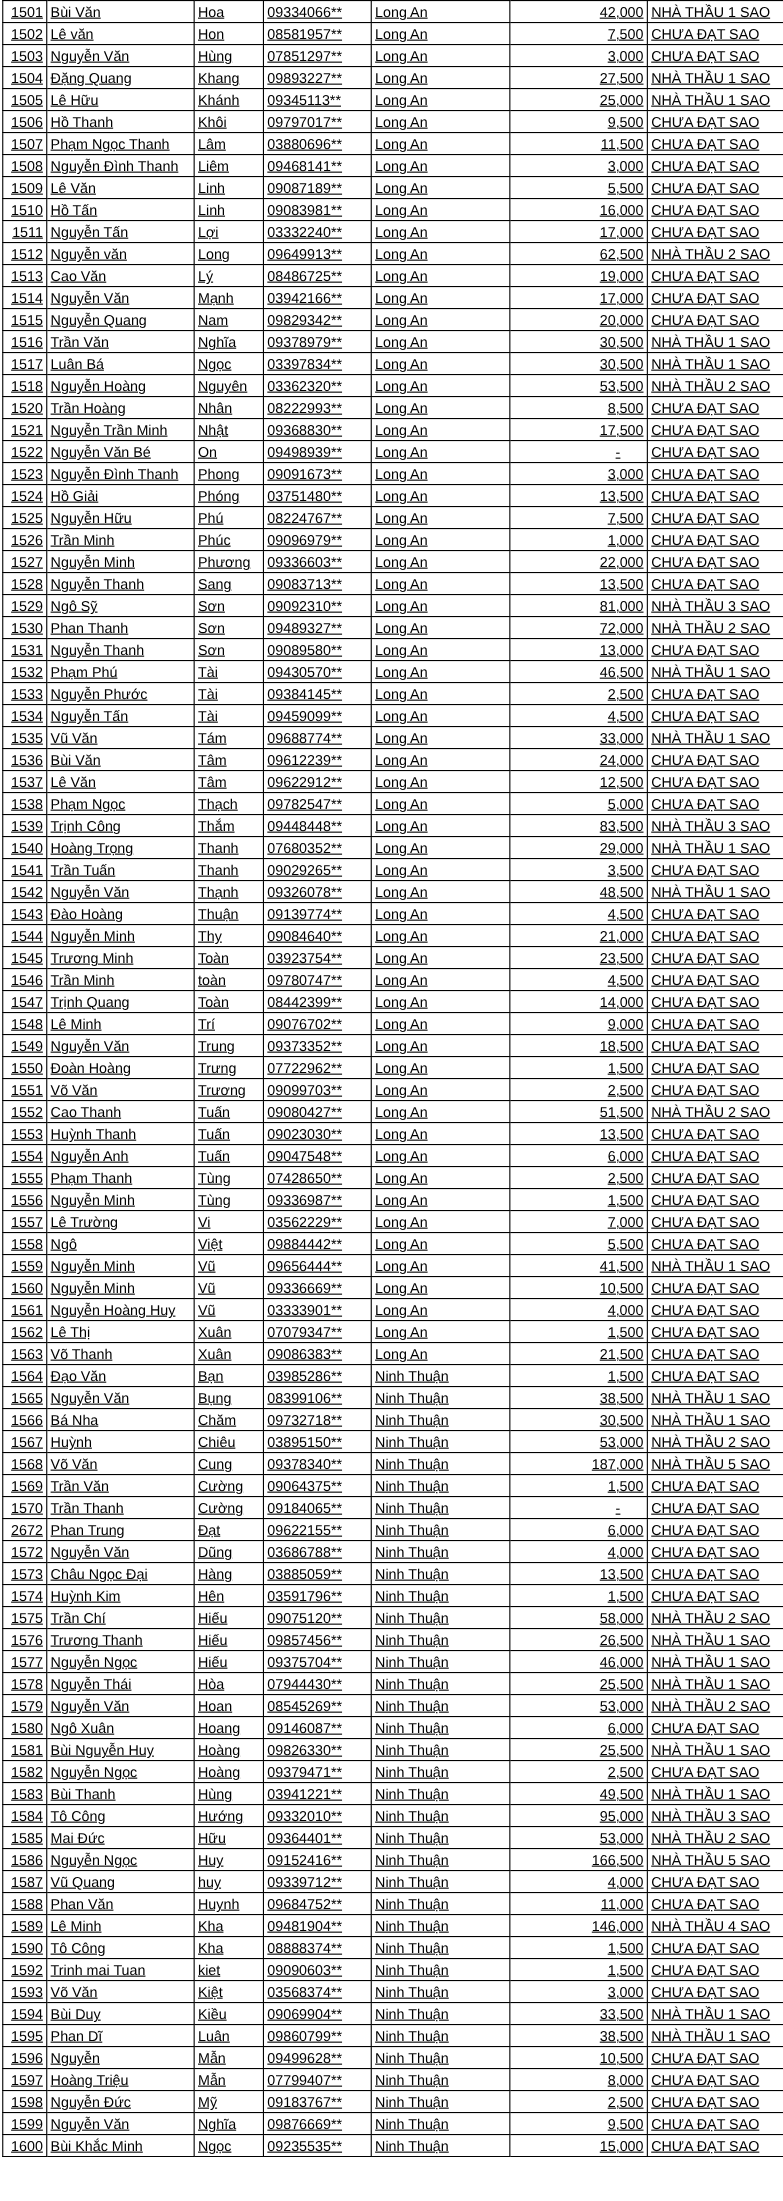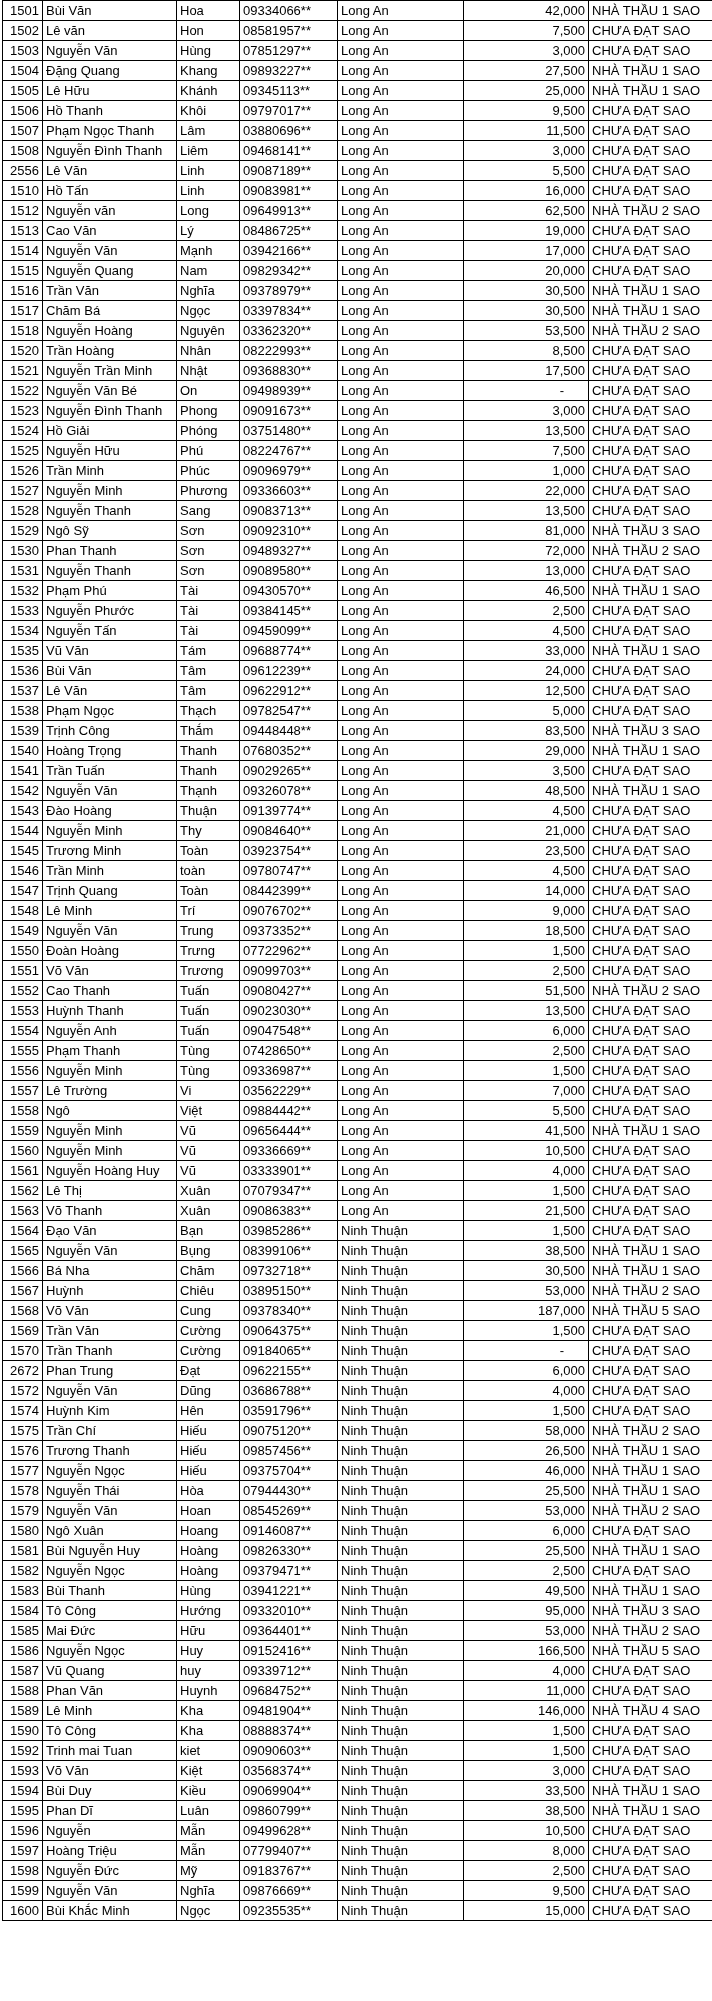--- a/index.html
+++ b/index.html
@@ -10,20 +10,21 @@
   body {
     width: 712px;
     font-family: "Liberation Sans", sans-serif;
     color: #000000;
   }
   table.grid {
     border-collapse: collapse;
     table-layout: fixed;
     margin-left: 2px;
     width: 710px;
+    text-decoration: underline;
   }
   table.grid td {
     border: 1px solid #000000;
     height: 19px;
     line-height: 19px;
     font-size: 13px;
     color: #000000;
     padding: 0 3px 0 3px;
     white-space: nowrap;
     overflow: hidden;
@@ -118,38 +119,47 @@
       <tr>
         <td class="c-id">1508</td>
         <td class="c-ho">Nguyễn Đình Thanh</td>
         <td class="c-ten">Liêm</td>
         <td class="c-phone">09468141**</td>
         <td class="c-prov">Long An</td>
         <td class="c-amt">3,000</td>
         <td class="c-status">CHƯA ĐẠT SAO</td>
       </tr>
       <tr>
-        <td class="c-id">2556</td>
+        <td class="c-id">1509</td>
         <td class="c-ho">Lê Văn</td>
         <td class="c-ten">Linh</td>
         <td class="c-phone">09087189**</td>
         <td class="c-prov">Long An</td>
         <td class="c-amt">5,500</td>
         <td class="c-status">CHƯA ĐẠT SAO</td>
       </tr>
       <tr>
         <td class="c-id">1510</td>
         <td class="c-ho">Hồ Tấn</td>
         <td class="c-ten">Linh</td>
         <td class="c-phone">09083981**</td>
         <td class="c-prov">Long An</td>
         <td class="c-amt">16,000</td>
         <td class="c-status">CHƯA ĐẠT SAO</td>
       </tr>
       <tr>
+        <td class="c-id">1511</td>
+        <td class="c-ho">Nguyễn Tấn</td>
+        <td class="c-ten">Lợi</td>
+        <td class="c-phone">03332240**</td>
+        <td class="c-prov">Long An</td>
+        <td class="c-amt">17,000</td>
+        <td class="c-status">CHƯA ĐẠT SAO</td>
+      </tr>
+      <tr>
         <td class="c-id">1512</td>
         <td class="c-ho">Nguyễn văn</td>
         <td class="c-ten">Long</td>
         <td class="c-phone">09649913**</td>
         <td class="c-prov">Long An</td>
         <td class="c-amt">62,500</td>
         <td class="c-status">NHÀ THẦU 2 SAO</td>
       </tr>
       <tr>
         <td class="c-id">1513</td>
@@ -182,21 +192,21 @@
         <td class="c-id">1516</td>
         <td class="c-ho">Trần Văn</td>
         <td class="c-ten">Nghĩa</td>
         <td class="c-phone">09378979**</td>
         <td class="c-prov">Long An</td>
         <td class="c-amt">30,500</td>
         <td class="c-status">NHÀ THẦU 1 SAO</td>
       </tr>
       <tr>
         <td class="c-id">1517</td>
-        <td class="c-ho">Chăm Bá</td>
+        <td class="c-ho">Luân Bá</td>
         <td class="c-ten">Ngọc</td>
         <td class="c-phone">03397834**</td>
         <td class="c-prov">Long An</td>
         <td class="c-amt">30,500</td>
         <td class="c-status">NHÀ THẦU 1 SAO</td>
       </tr>
       <tr>
         <td class="c-id">1518</td>
         <td class="c-ho">Nguyễn Hoàng</td>
         <td class="c-ten">Nguyên</td>
@@ -676,20 +686,29 @@
       <tr>
         <td class="c-id">1572</td>
         <td class="c-ho">Nguyễn Văn</td>
         <td class="c-ten">Dũng</td>
         <td class="c-phone">03686788**</td>
         <td class="c-prov">Ninh Thuận</td>
         <td class="c-amt">4,000</td>
         <td class="c-status">CHƯA ĐẠT SAO</td>
       </tr>
       <tr>
+        <td class="c-id">1573</td>
+        <td class="c-ho">Châu Ngọc Đại</td>
+        <td class="c-ten">Hàng</td>
+        <td class="c-phone">03885059**</td>
+        <td class="c-prov">Ninh Thuận</td>
+        <td class="c-amt">13,500</td>
+        <td class="c-status">CHƯA ĐẠT SAO</td>
+      </tr>
+      <tr>
         <td class="c-id">1574</td>
         <td class="c-ho">Huỳnh Kim</td>
         <td class="c-ten">Hên</td>
         <td class="c-phone">03591796**</td>
         <td class="c-prov">Ninh Thuận</td>
         <td class="c-amt">1,500</td>
         <td class="c-status">CHƯA ĐẠT SAO</td>
       </tr>
       <tr>
         <td class="c-id">1575</td>

